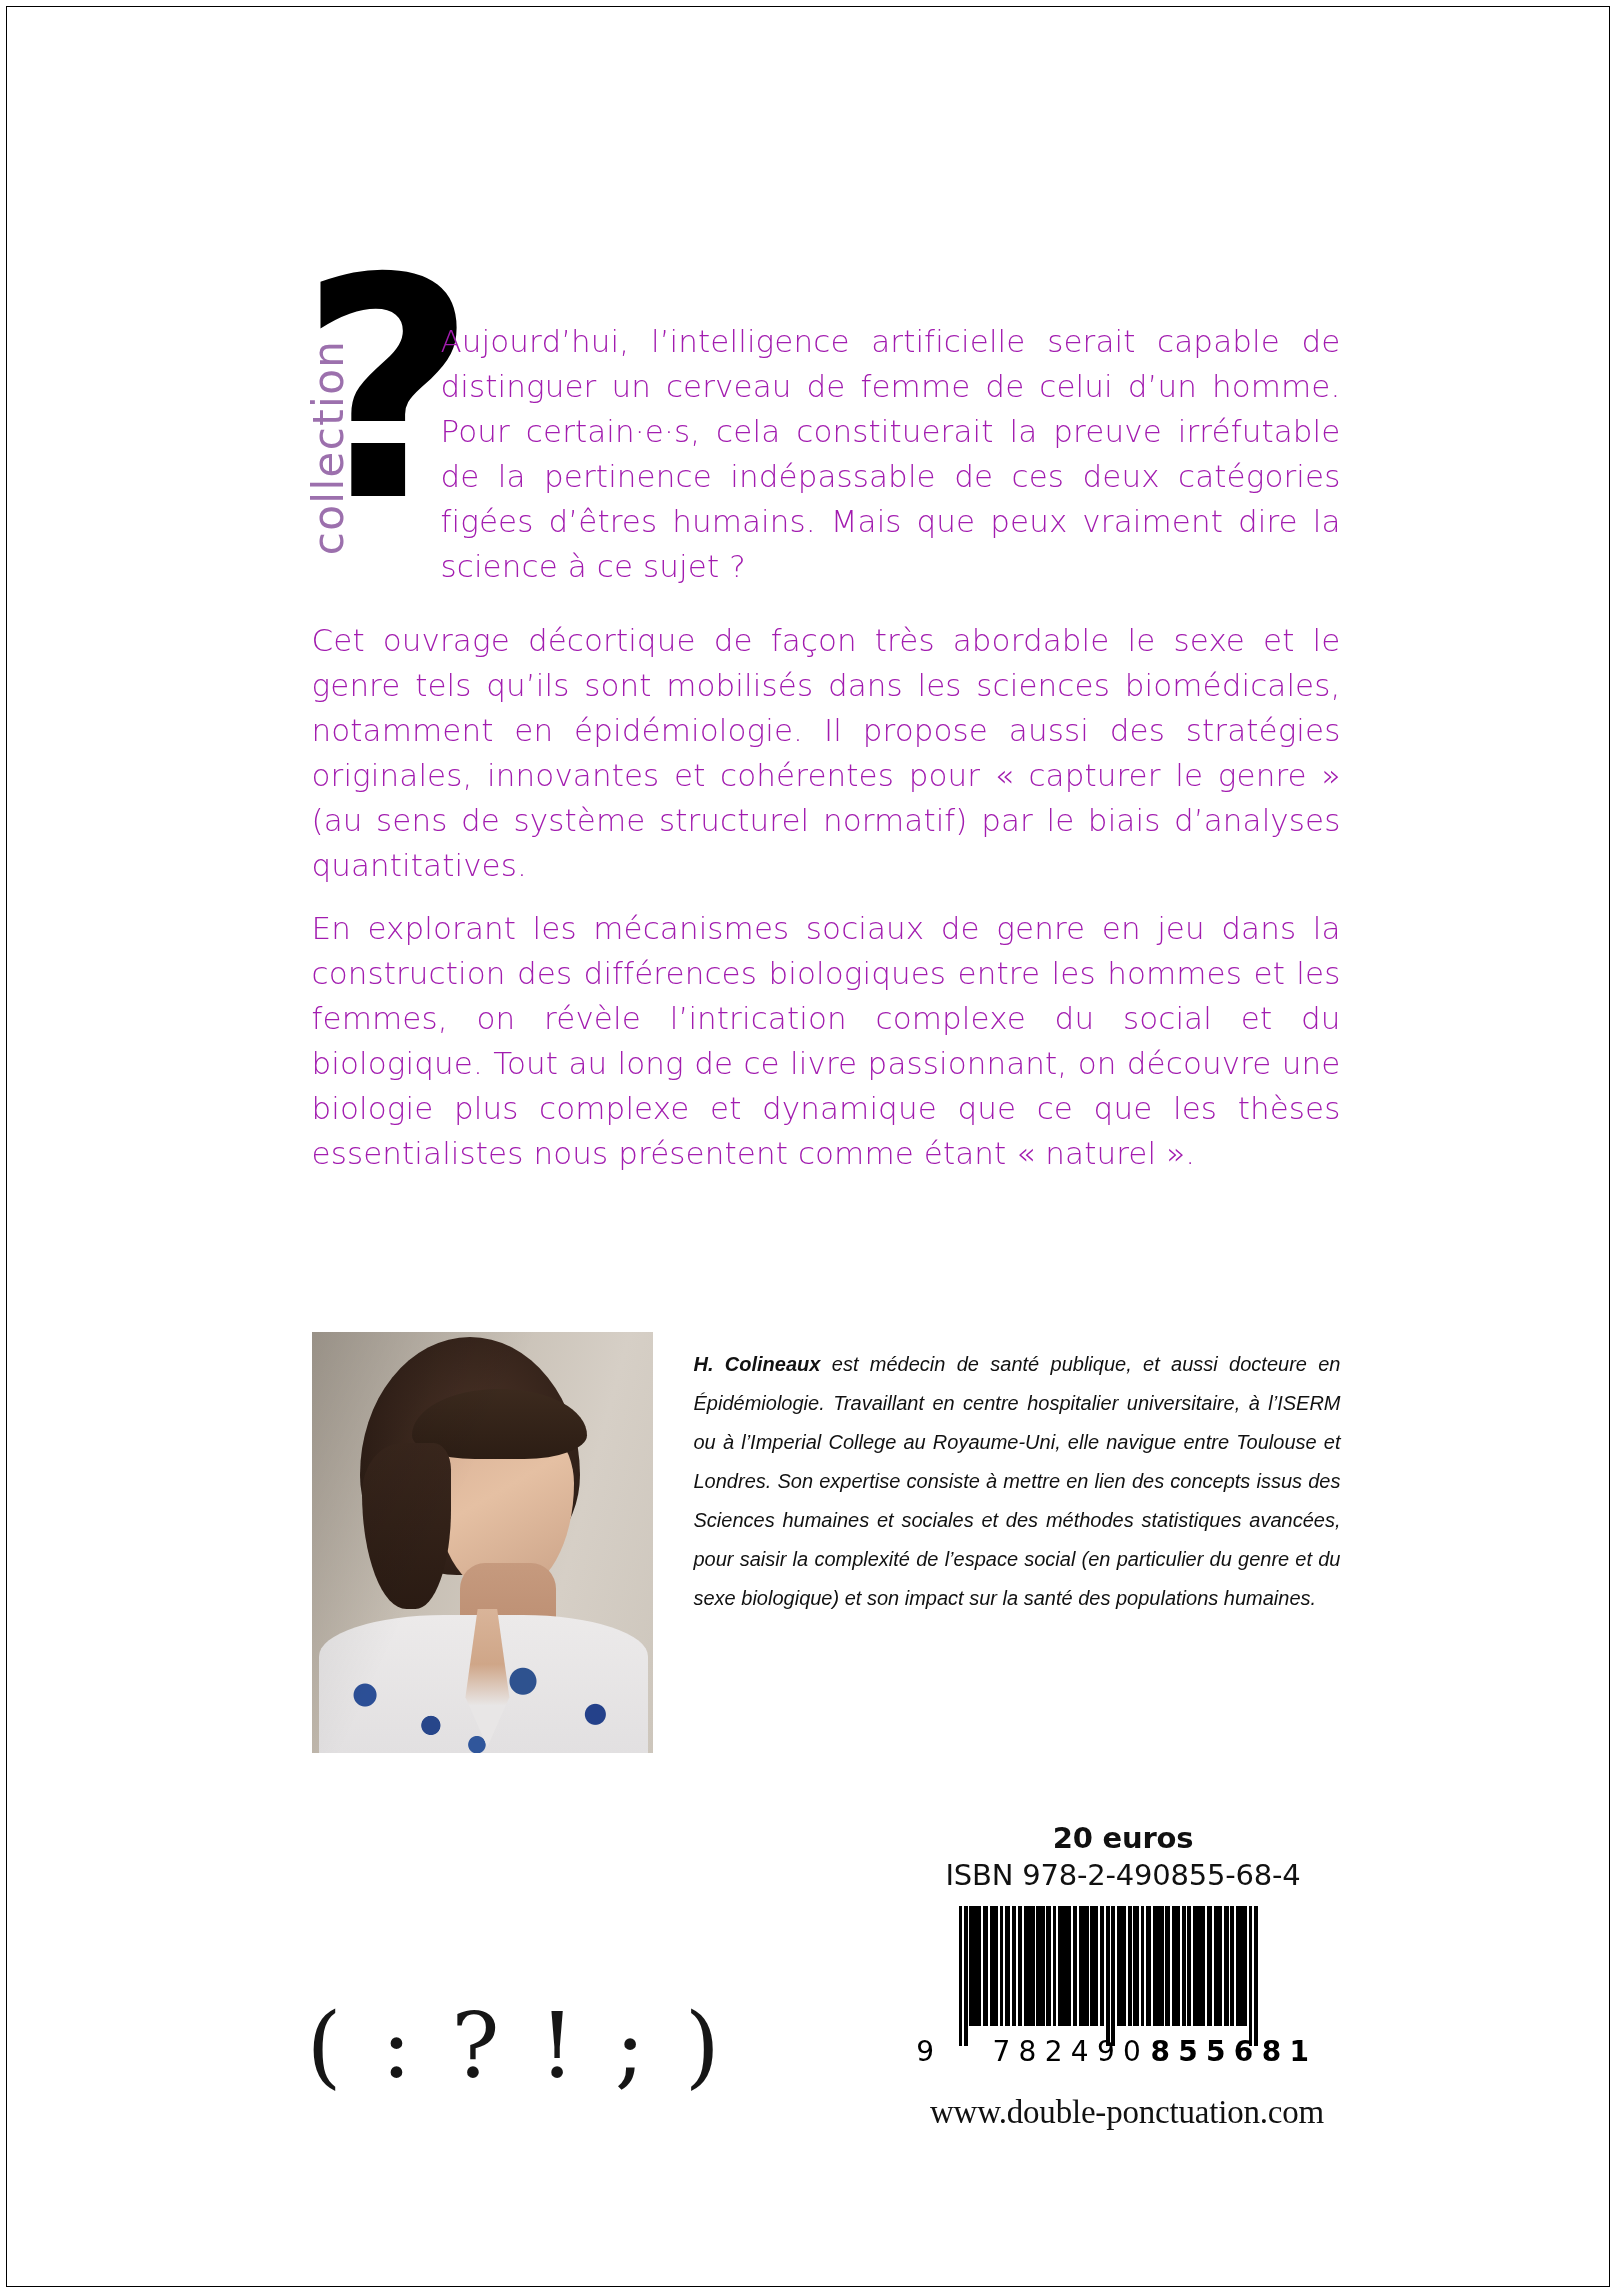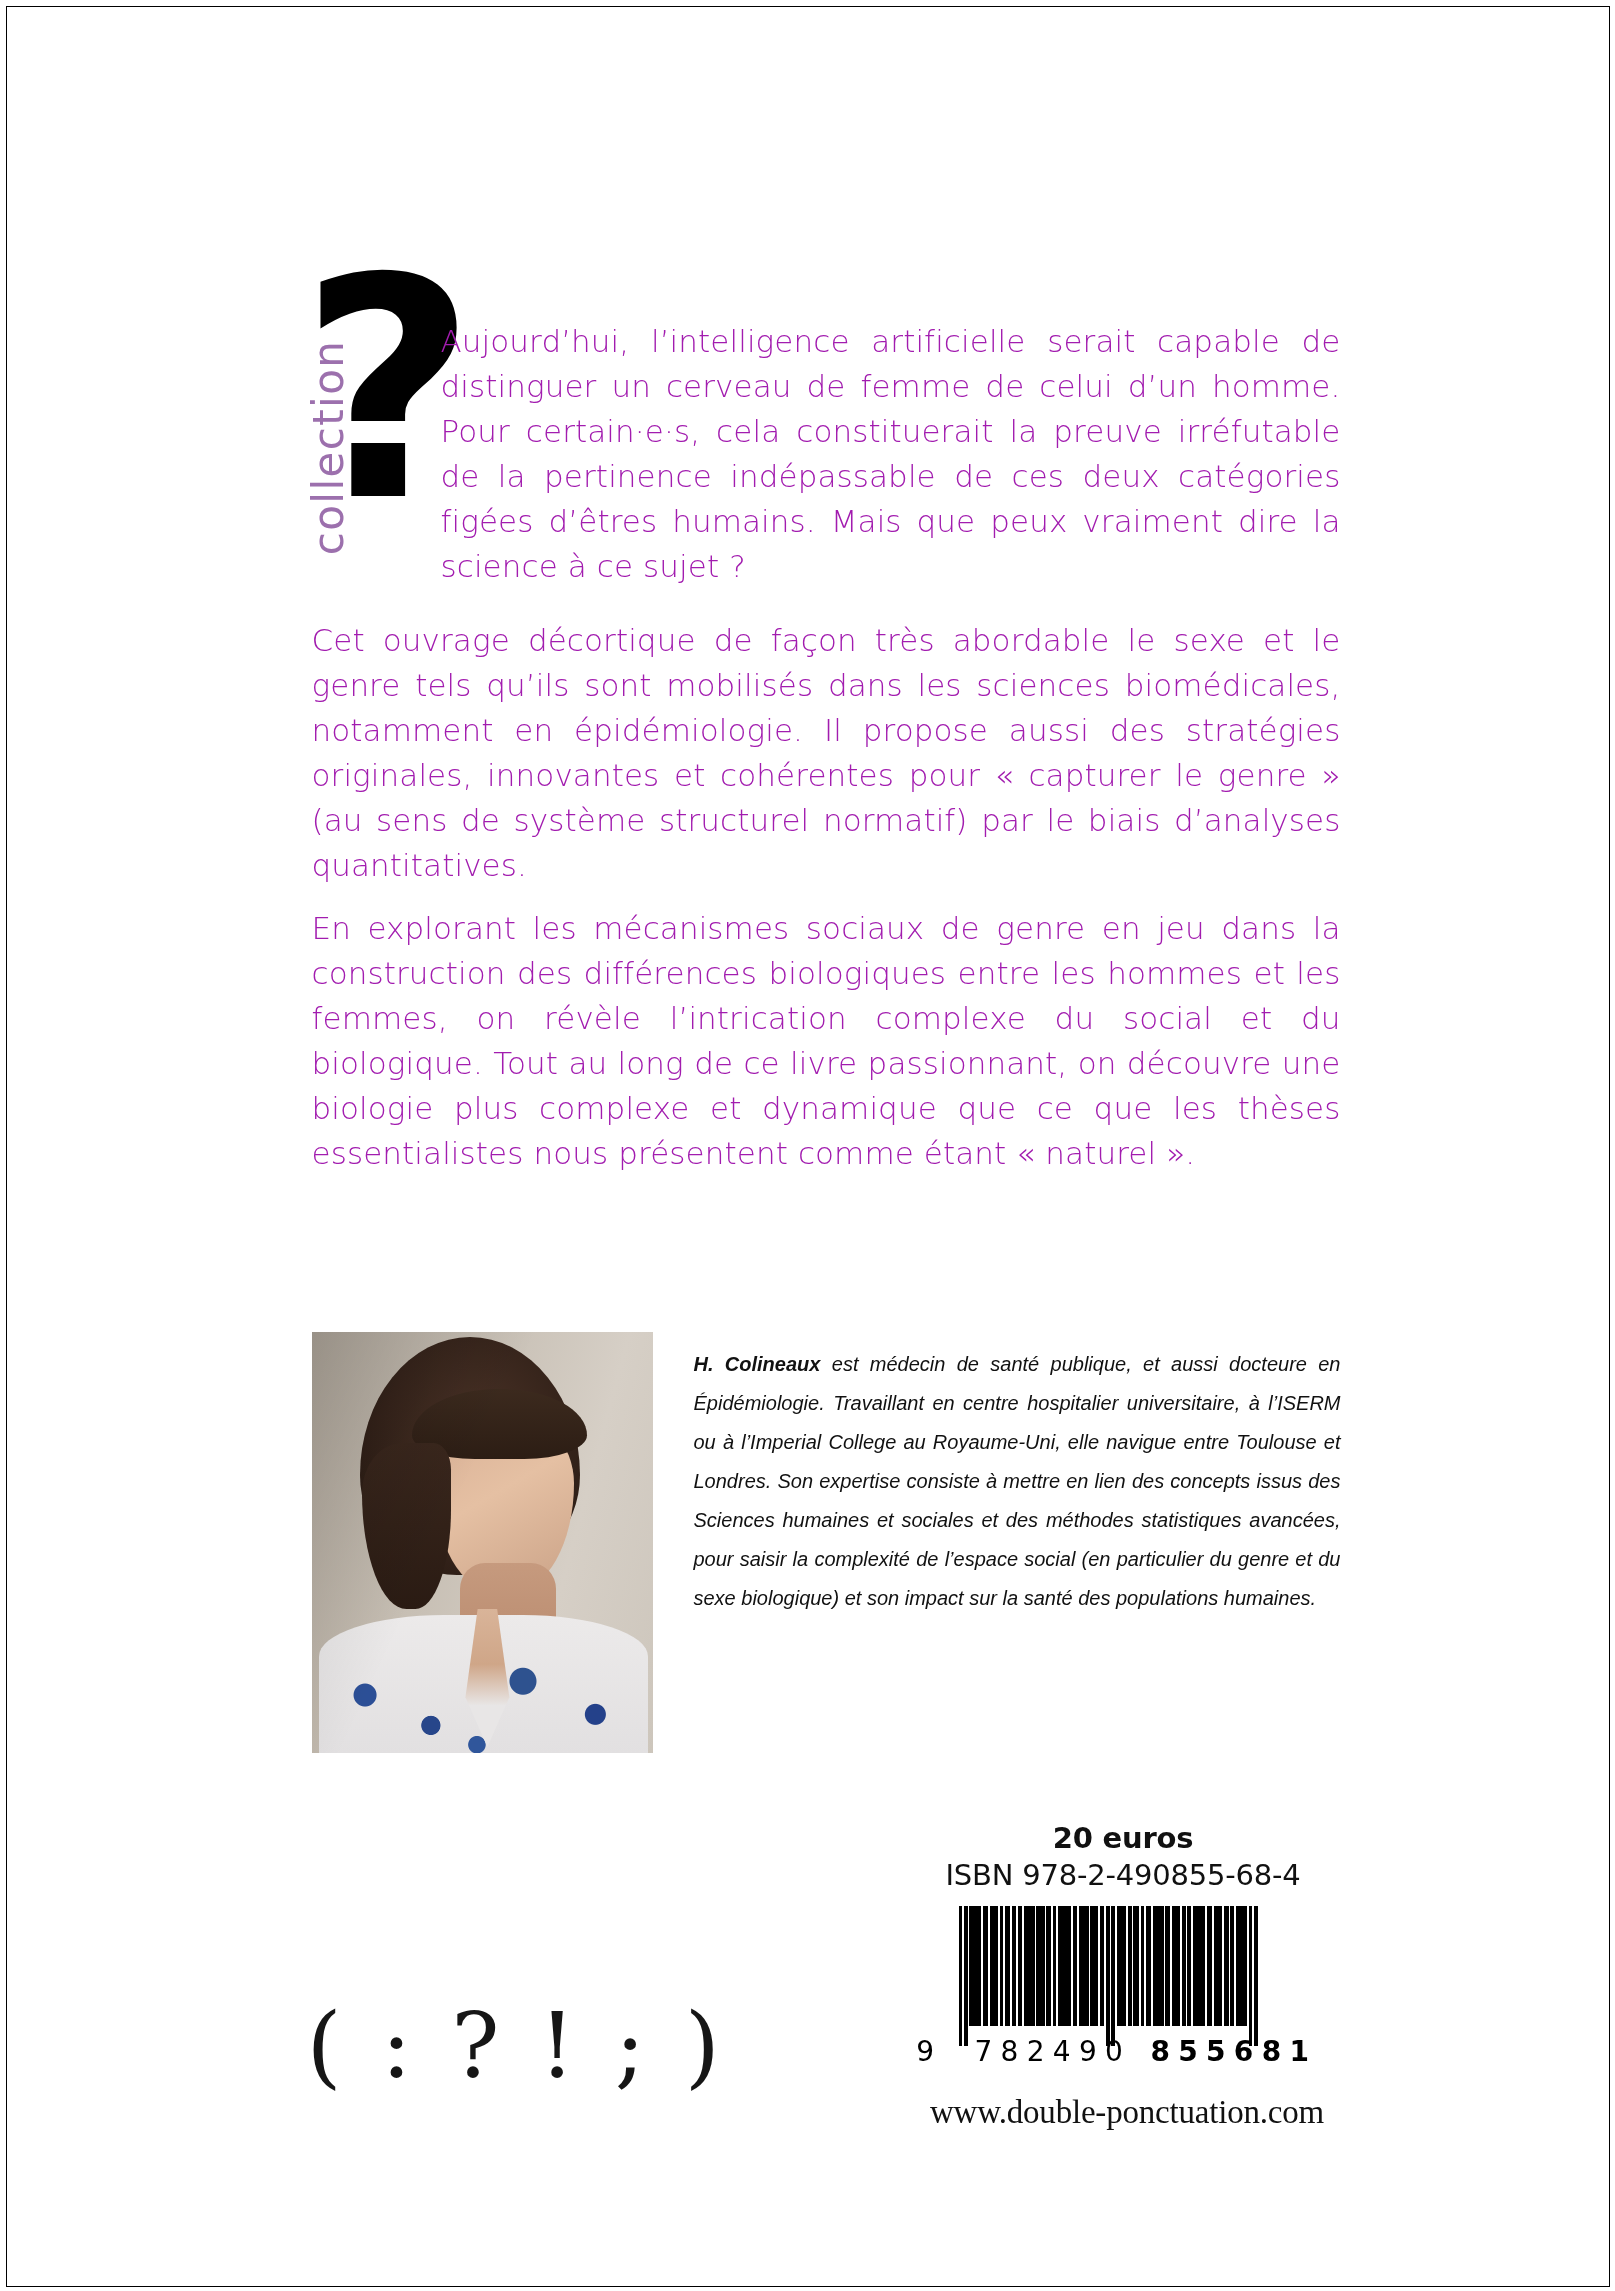--- a/index.html
+++ b/index.html
@@ -228,21 +228,21 @@
     height: 28px;
     font-family: "DejaVu Sans", sans-serif;
     font-size: 28px;
     color: #000;
     letter-spacing: 0.9px;
   }
   .barcode-digits .left-digit {
     position: absolute; left: 1.8px; top: -11px;
   }
   .barcode-digits .group1 {
-    position: absolute; left: 60px; top: -11px; letter-spacing: 8.3px;
+    position: absolute; left: 78px; top: -11px; letter-spacing: 8.3px;
   }
   .barcode-digits .group2 {
     position: absolute; left: 236px; top: -11px; letter-spacing: 8.3px; font-weight: bold;
   }
   .website {
     margin-top: 20px;
     font-family: Liberation Serif, serif;
     font-size: 33px;
     color: #111;
     text-align: center;

